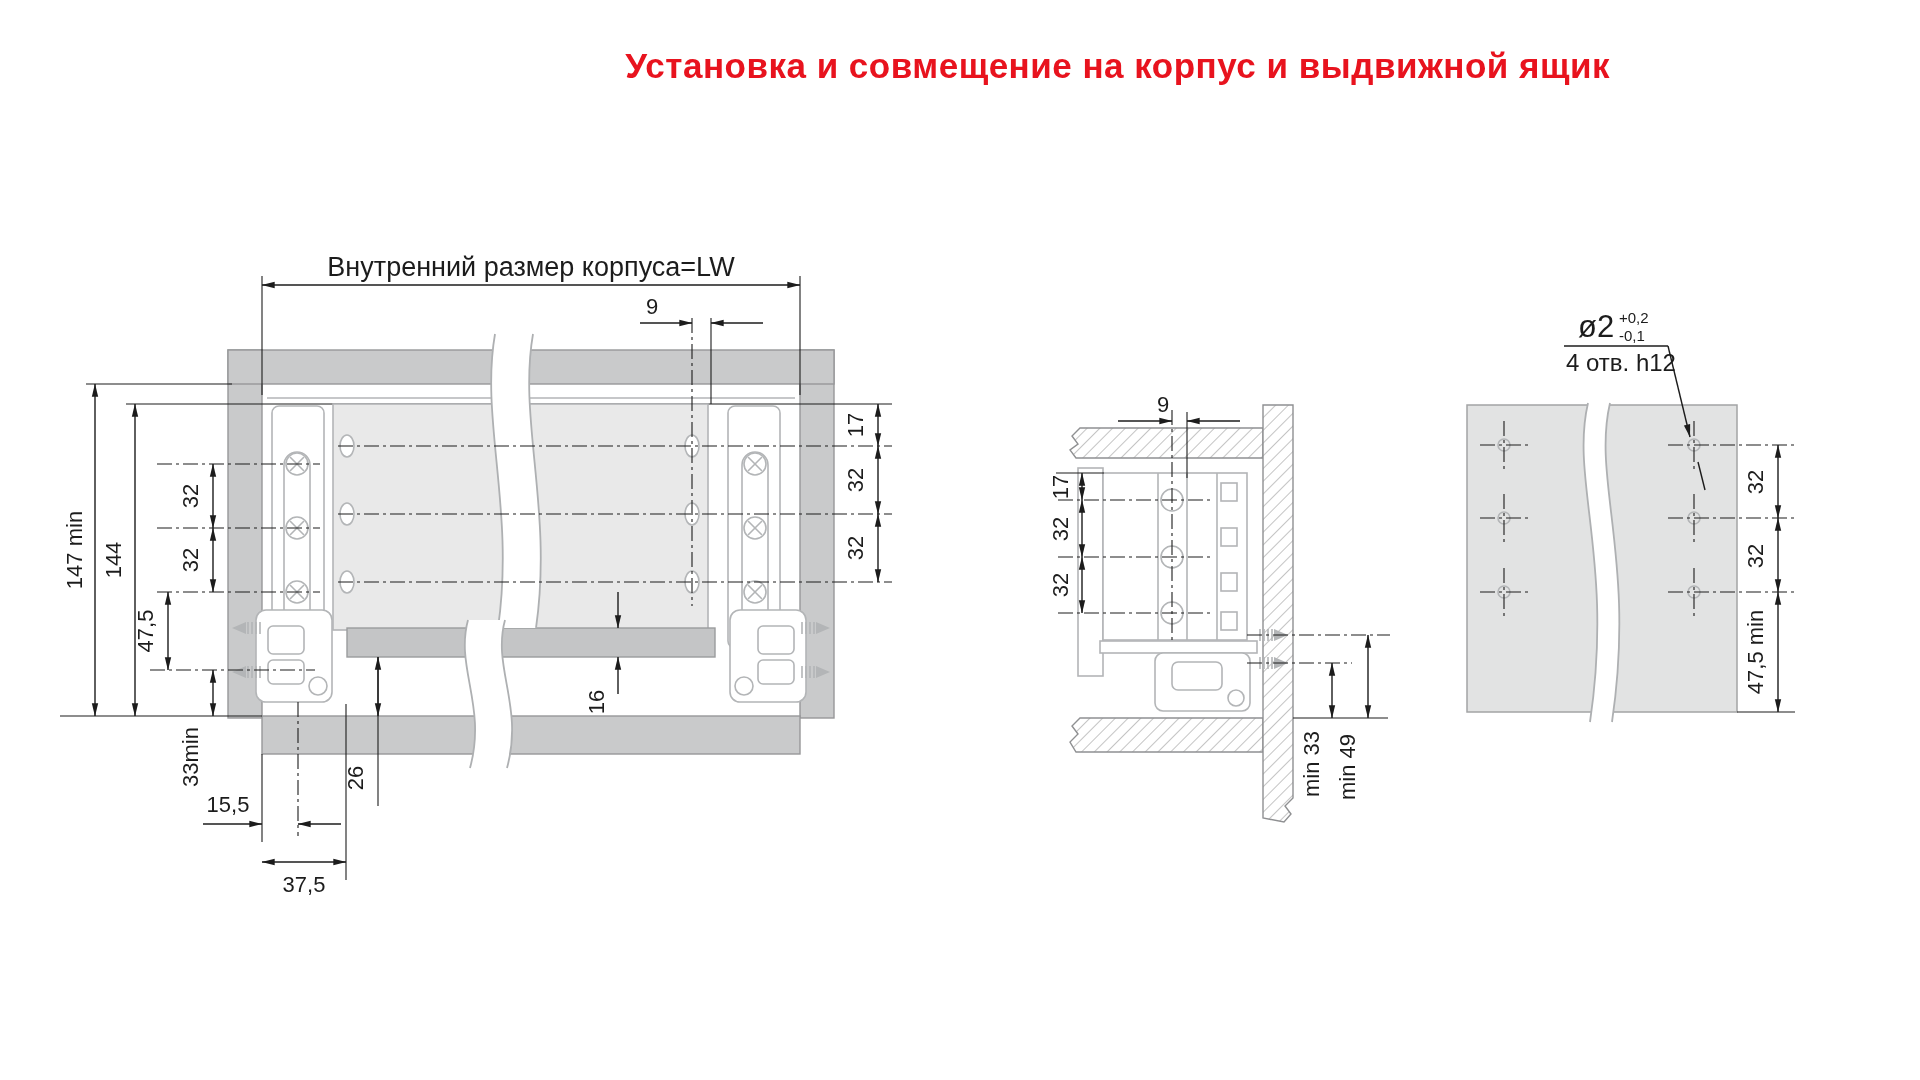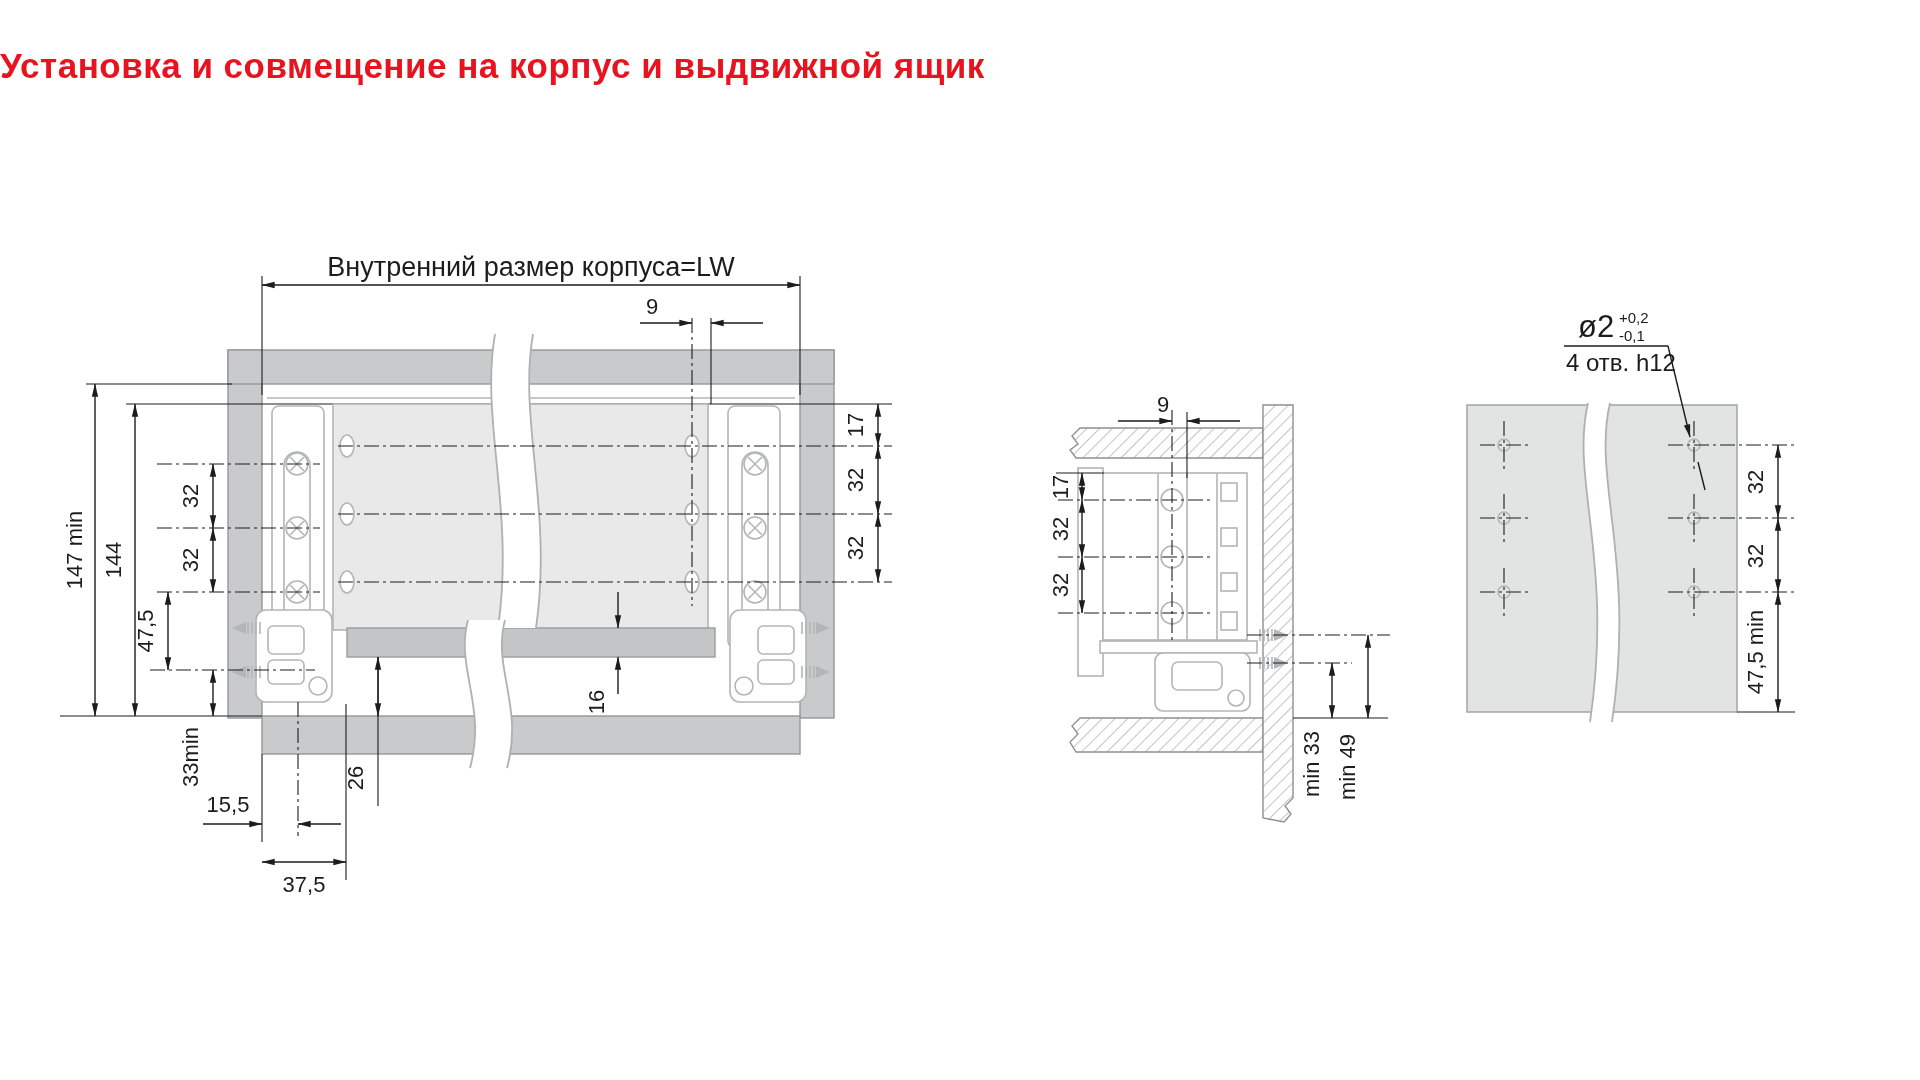--- a/index.html
+++ b/index.html
@@ -1,17 +1,17 @@
 <!DOCTYPE html>
 <html><head>
 <meta charset="utf-8">
 <style>
   html,body{margin:0;padding:0;background:#ffffff;width:1920px;height:1080px;overflow:hidden;}
   .page{position:relative;width:1920px;height:1080px;background:#fff;}
-  .title{position:absolute;top:46px;left:0;width:1610px;text-align:left;
+  .title{position:absolute;top:46px;left:0;width:1610px;text-align:right;
          font-family:"Liberation Sans",sans-serif;font-weight:bold;font-size:35px;
          letter-spacing:0.5px;margin:0;}
   svg{position:absolute;left:0;top:0;font-family:"Liberation Sans",sans-serif;}
   svg text{fill:#1c1c1c;font-size:22px;}
   .lwtxt{font-size:27px;}
   .dia-big{font-size:31px;}
   .dia-tol{font-size:15px;}
   .dia-sub{font-size:24px;}
   .dim{stroke:#1c1c1c;stroke-width:1.4;fill:none;}
   .ext{stroke:#1c1c1c;stroke-width:1.1;fill:none;}

